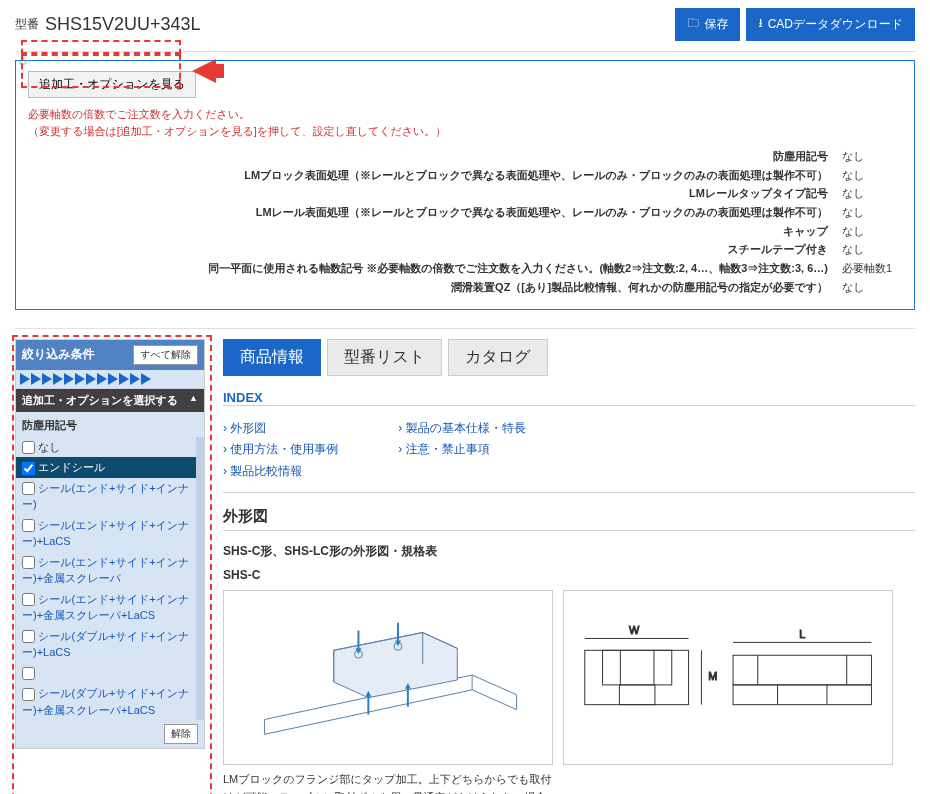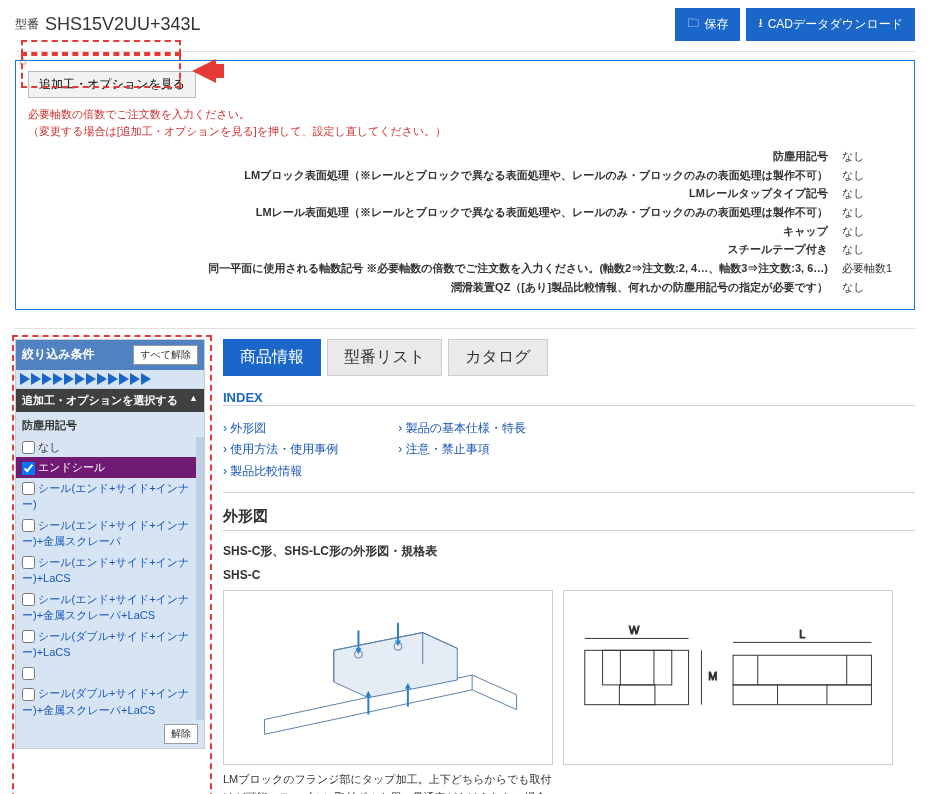--- a/index.html
+++ b/index.html
@@ -105,21 +105,21 @@
   position: relative;
 }
 .section-hdr::after { content: '▲'; position: absolute; right: 6px; color: #fff; font-size: 9px; }
 .group-label {
   font-size: 11px; font-weight: bold; padding: 6px 6px 4px 6px;
 }
 .opt-list { position: relative; border-right: 8px solid #bfcfe4; }
 .opt { padding: 2px 6px; font-size: 11px; line-height: 1.5; }
 .opt a { color: #1857b8; text-decoration: none; }
 .opt input { margin-right: 3px; vertical-align: middle; }
-.opt.selected { background: #701a75; color: #fff; }
+.opt.selected { background: #0c4a6e; color: #fff; }
 .clear-row { text-align: right; padding: 4px 6px; }
 
 .content { flex: 1; min-width: 0; }
 .tabs { display: flex; gap: 0; margin-bottom: 14px; }
 .tab {
   padding: 7px 16px;
   background: #eaeaea;
   border: 1px solid #ccc;
   font-size: 16px;
   cursor: pointer;
@@ -242,22 +242,22 @@
           <div class="arrow-chip"></div>
           <div class="arrow-chip"></div>
       </div>
       <div class="section-hdr">追加工・オプションを選択する</div>
 
       <div class="group-label">防塵用記号</div>
       <div class="opt-list" id="opts1">
           <div class="opt"><input type="checkbox" style=""><span>なし</span></div>
           <div class="opt selected"><input type="checkbox" checked="" style=""><span>エンドシール</span></div>
           <div class="opt"><input type="checkbox" style=""><a href="#">シール(エンド+サイド+インナー)</a></div>
+          <div class="opt"><input type="checkbox" style=""><a href="#">シール(エンド+サイド+インナー)+LaCS</a></div>
           <div class="opt"><input type="checkbox" style=""><a href="#">シール(エンド+サイド+インナー)+金属スクレーパ</a></div>
-          <div class="opt"><input type="checkbox" style=""><a href="#">シール(エンド+サイド+インナー)+LaCS</a></div>
           <div class="opt"><input type="checkbox" style=""><a href="#">シール(エンド+サイド+インナー)+金属スクレーパ+LaCS</a></div>
           <div class="opt"><input type="checkbox" style=""><a href="#">シール(ダブル+サイド+インナー)+LaCS</a></div>
           <div class="opt"><input type="checkbox" style=""></div>
           <div class="opt"><input type="checkbox" style=""><a href="#">シール(ダブル+サイド+インナー)+金属スクレーパ+LaCS</a></div>
         </div>
       <div class="clear-row">
         <button class="sidebar-clear">解除</button>
       </div>
 
     </div>

